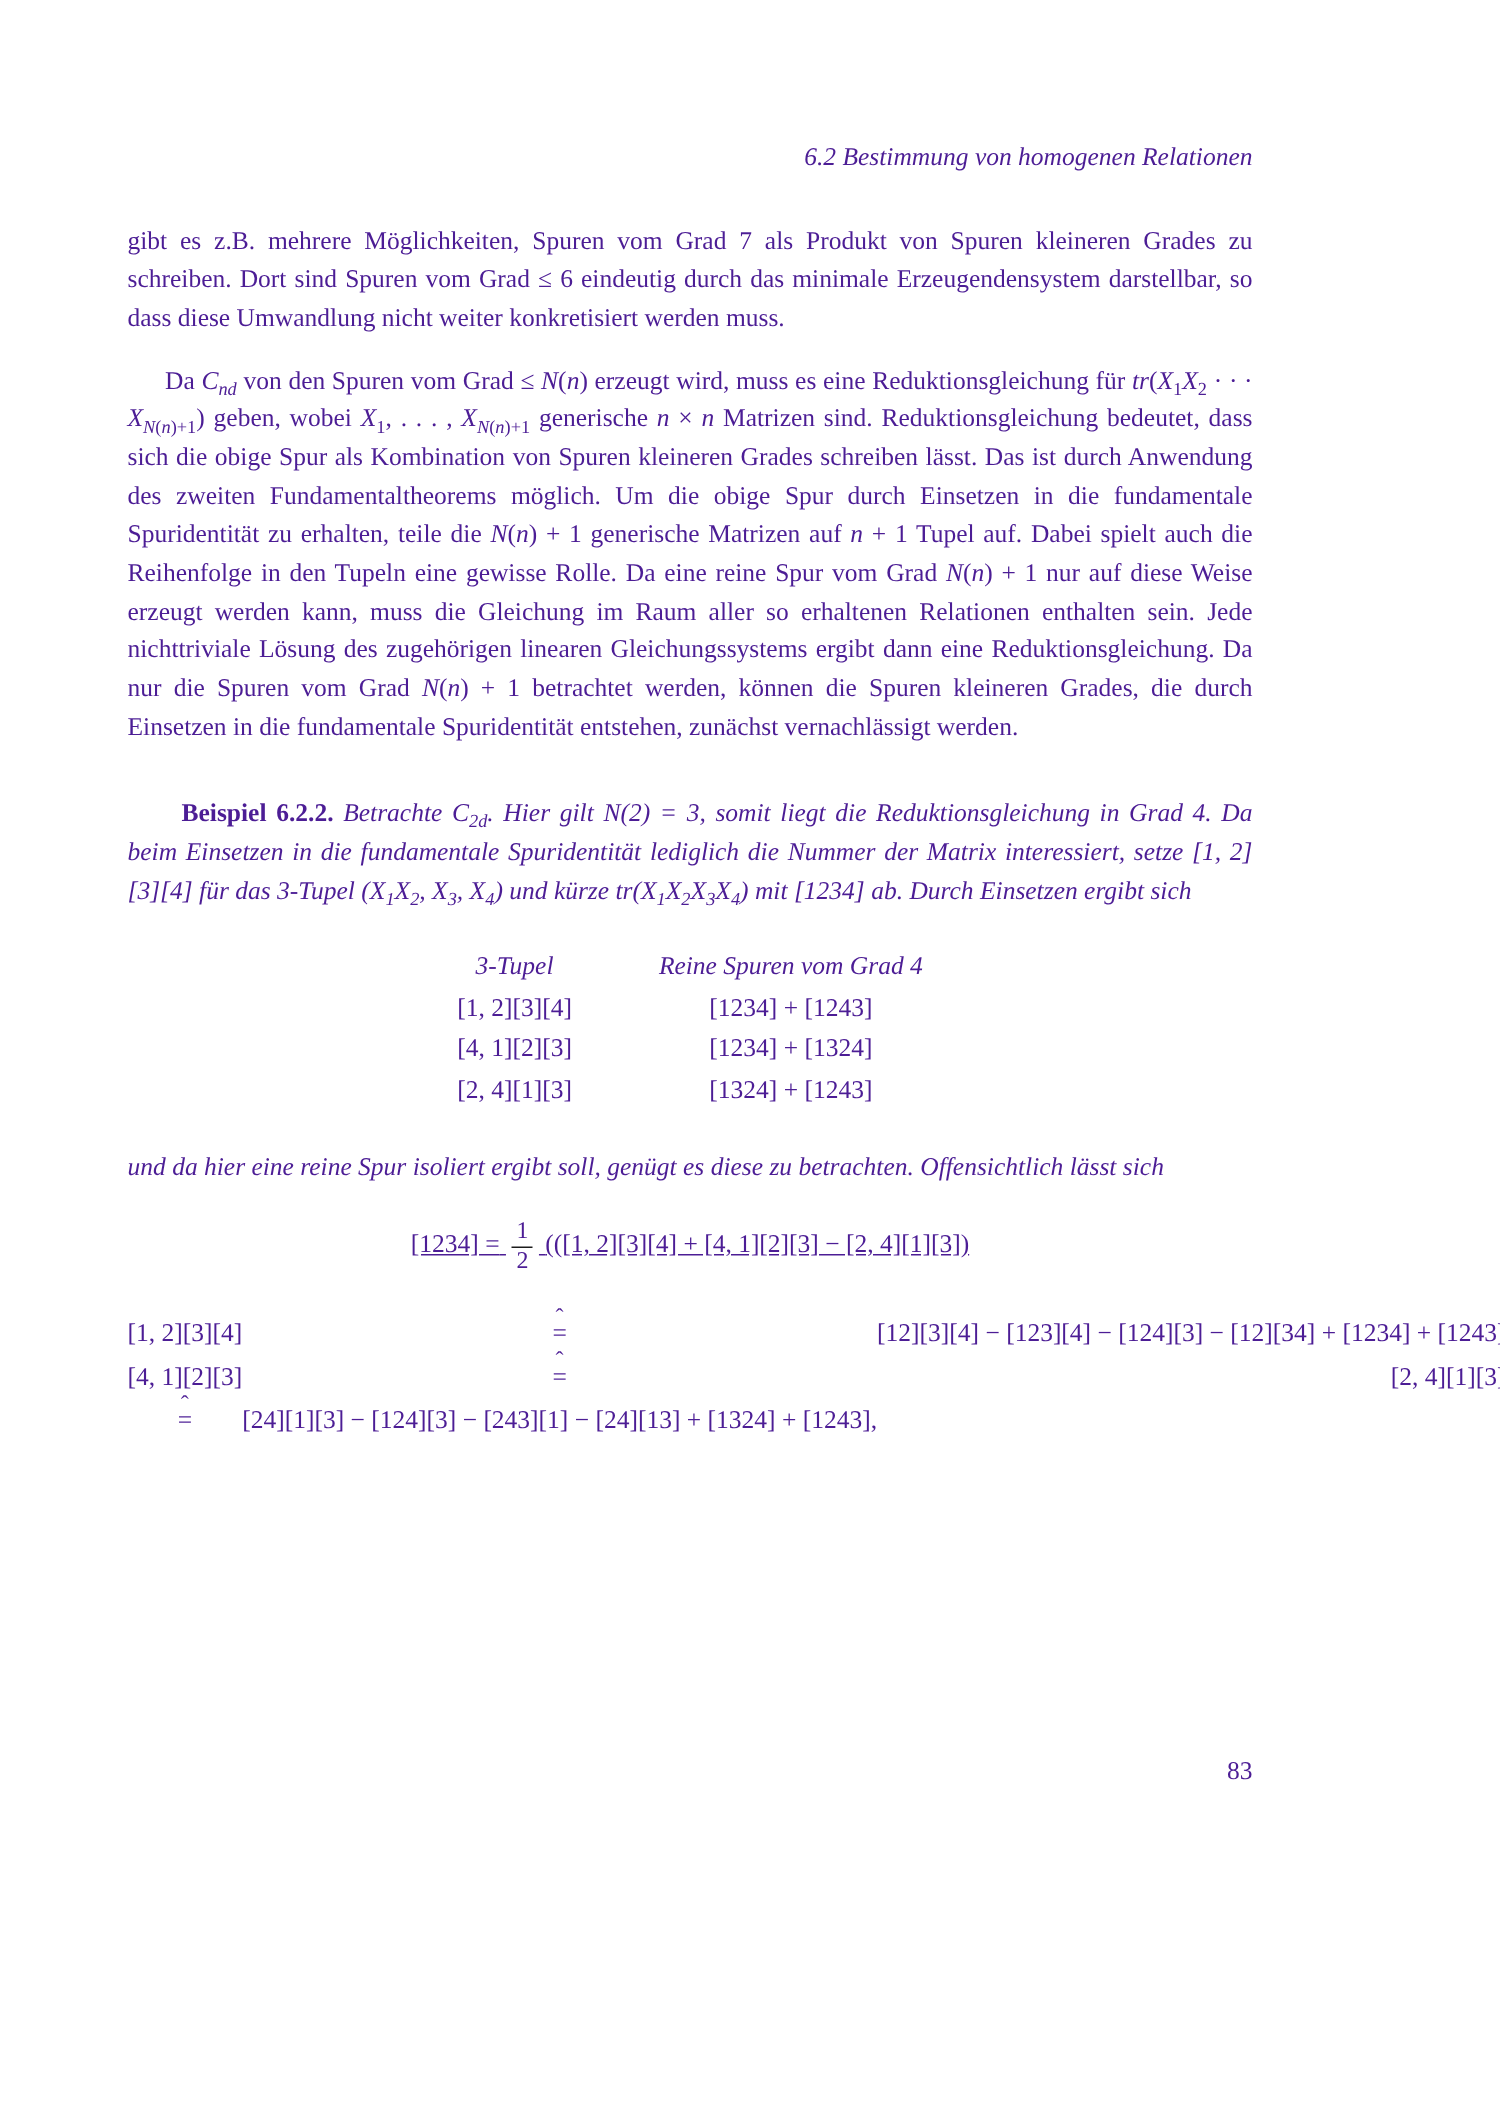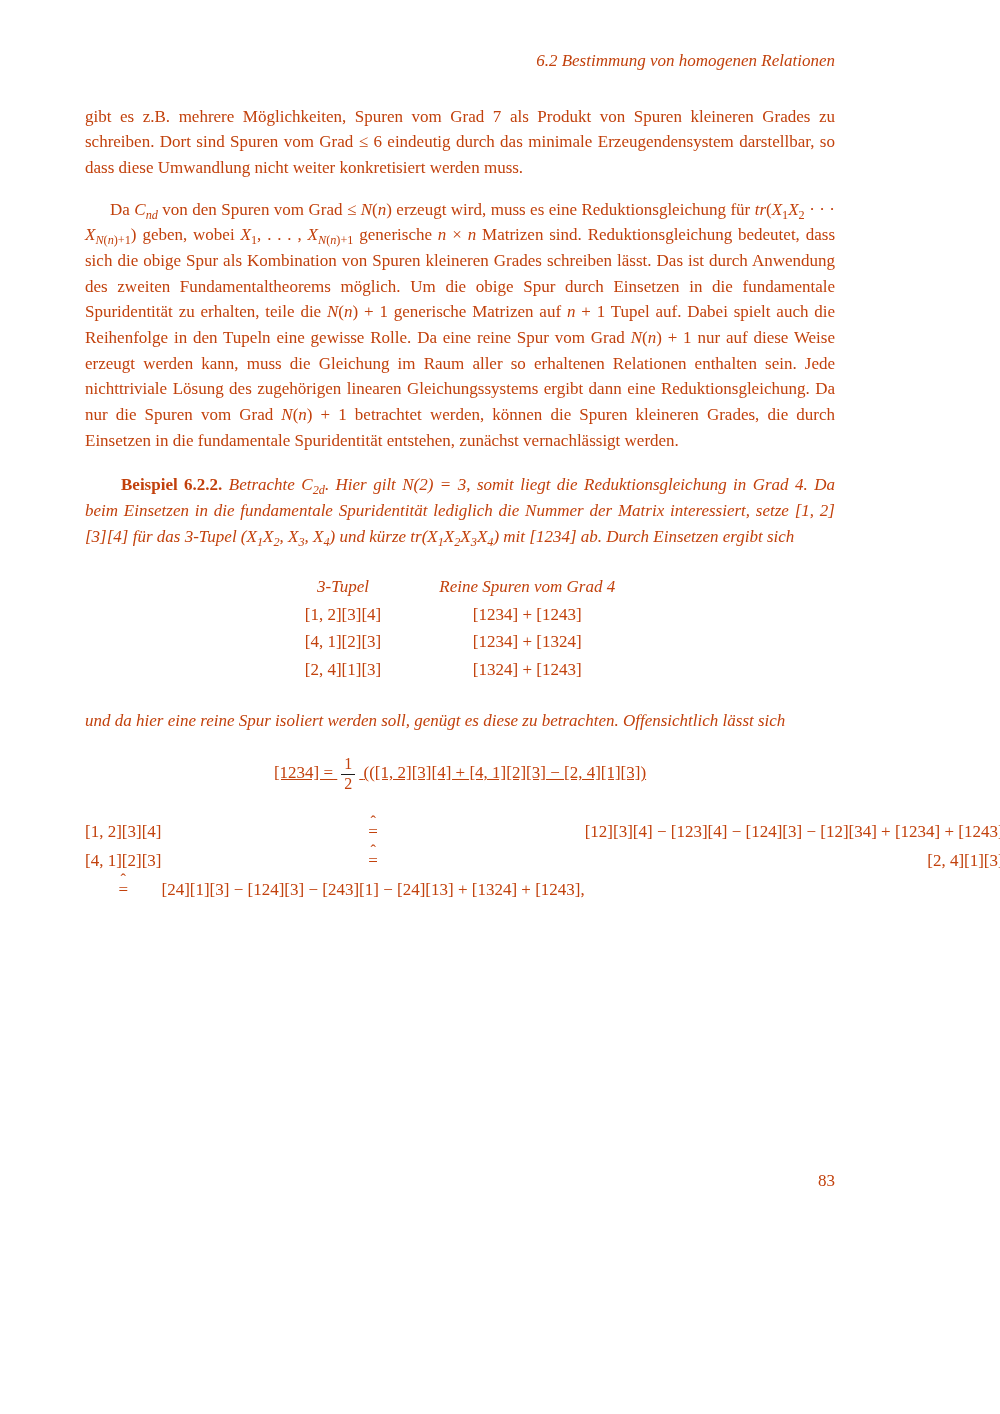--- a/index.html
+++ b/index.html
@@ -3,38 +3,38 @@
 <meta charset="utf-8">
 <style>
   html, body { margin: 0; padding: 0; background: #e8e8e8; }
   .page {
     position: relative;
     width: 1000px;
     height: 1414px;
     margin: 0 auto;
     background: #ffffff;
     box-sizing: border-box;
-    padding: 48px 165px 0 85px;
+    padding: 92px 165px 0 85px;
     font-family: "Liberation Serif", "DejaVu Serif", serif;
     font-size: 17px;
     line-height: 1.51;
-    color: #c2410c;
+    color: #4c1d95;
   }
   .running-header {
     text-align: right;
     font-style: italic;
     margin-bottom: 30px;
   }
   .body-par {
     margin: 0 0 16px 0;
     text-align: justify;
     hyphens: auto;
     -webkit-hyphens: auto;
   }
-  .indent { text-indent: 25px; margin-bottom: 19px; }
+  .indent { text-indent: 25px; margin-bottom: 32px; }
   .it { font-style: italic; }
   sub { font-size: 0.72em; line-height: 0; }
   .example-par { margin: 6px 0 24px 0; text-align: justify; hyphens: auto; }
   .example-label { font-weight: bold; font-style: normal; margin-left: 36px; }
 
   .mini-table {
     display: table;
     margin: 2px auto 24px auto;
     border-spacing: 0;
   }
@@ -108,21 +108,21 @@
     <div class="mt-row">
       <div class="mt-c1">[4, 1][2][3]</div>
       <div class="mt-c2">[1234] + [1324]</div>
     </div>
     <div class="mt-row">
       <div class="mt-c1">[2, 4][1][3]</div>
       <div class="mt-c2">[1324] + [1243]</div>
     </div>
   </div>
 
-  <p class="body-par it">und da hier eine reine Spur isoliert werden soll, genügt es diese zu betrachten. Offensichtlich lässt sich</p>
+  <p class="body-par it">und da hier eine reine Spur isoliert ergibt soll, genügt es diese zu betrachten. Offensichtlich lässt sich</p>
 
   <div class="equation">
     <span>[1234] =</span>
     <span class="frac"><span class="num">1</span><span class="den">2</span></span>
     <span>(([1, 2][3][4] + [4, 1][2][3] − [2, 4][1][3])</span>
   </div>
 
 
   <div class="eq-block">
     <div class="eq-lhs">[1, 2][3][4]</div>

